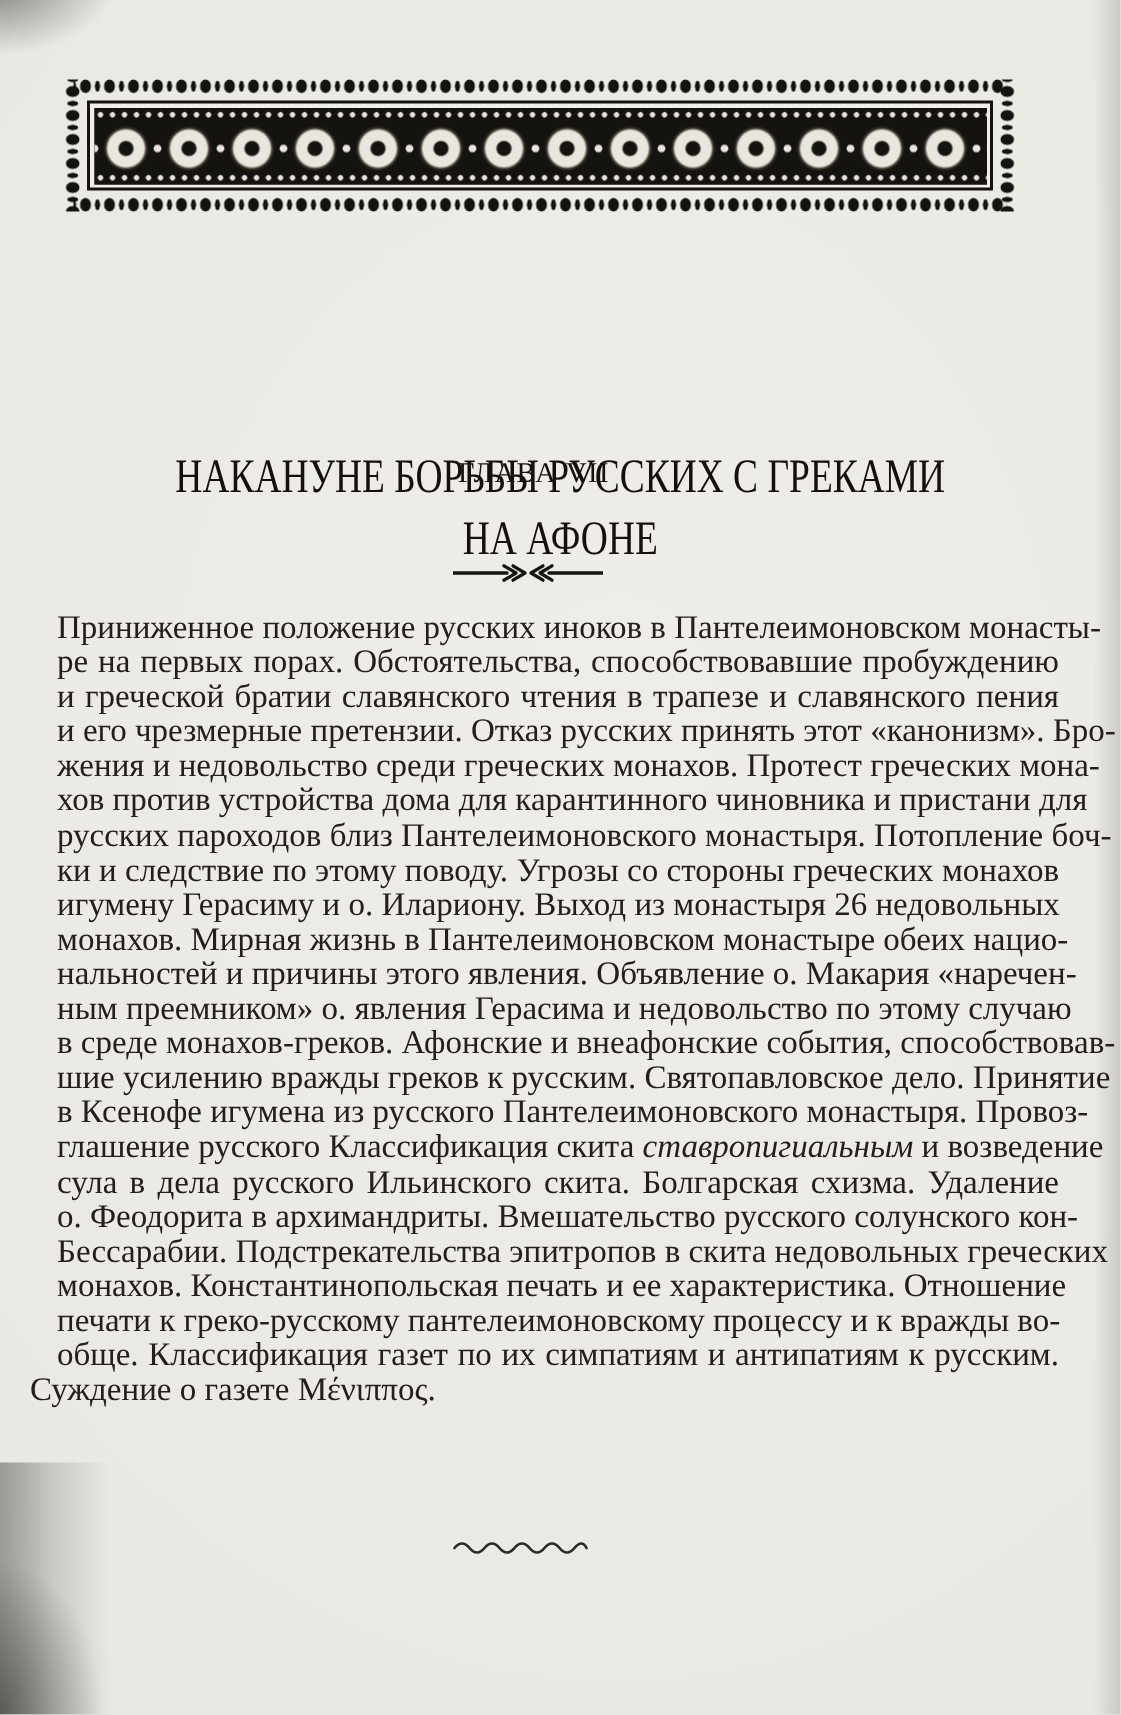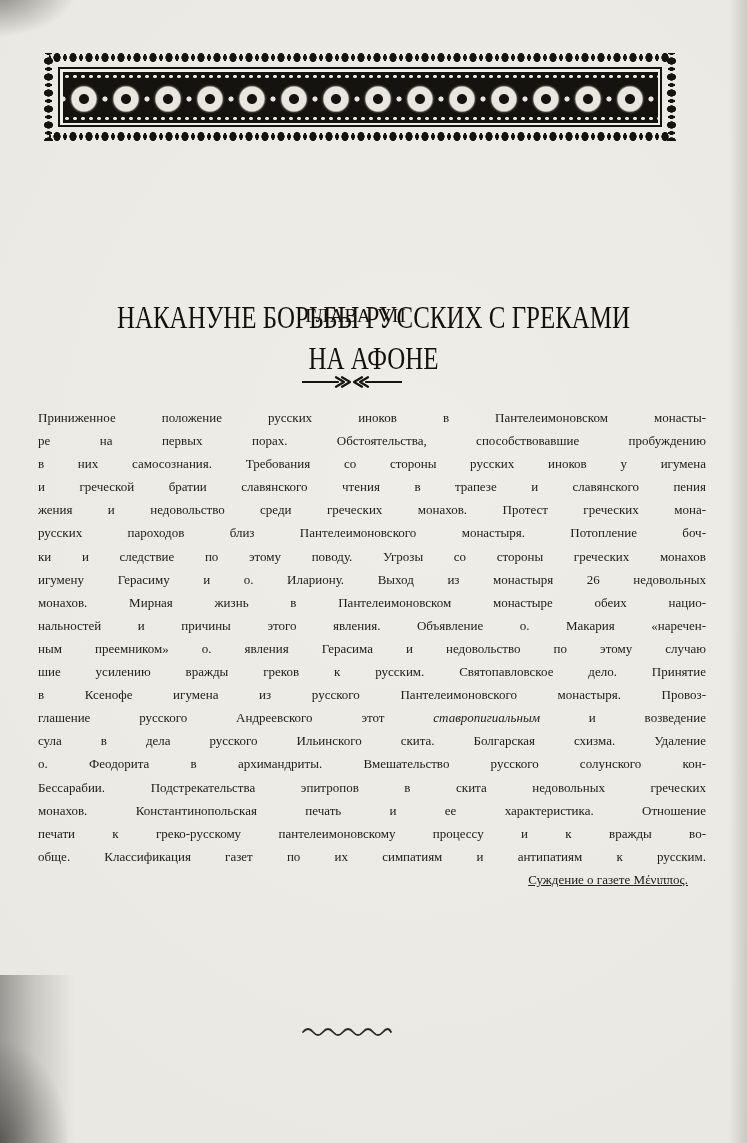--- a/index.html
+++ b/index.html
@@ -54,26 +54,26 @@
   .chapter-label{position:absolute;left:38px;width:668px;top:257px;
     text-align:center;font-size:19px;letter-spacing:1px;color:#14110c;
     transform:translateX(-16px);margin-top:48px;}
   .chapter-title{position:absolute;left:0;width:747px;top:297px;
     text-align:center;font-size:32px;line-height:41px;color:#14110c;
     transform:scaleX(0.78);transform-origin:50% 0;letter-spacing:0;}
   .divider{position:absolute;left:302px;top:374px;}
 
   
   .summary{position:absolute;left:38px;top:406px;width:668px;
-    font-size:13px;color:#23201b;}
+    font-size:22px;color:#23201b;}
   .sum-line{height:23.1px;line-height:23.1px;
     text-align:justify;text-align-last:justify;white-space:nowrap;}
   .sum-line em{font-style:italic;}
-  .closing-line{height:23.1px;line-height:23.1px;text-align:right;
-    transform:translateX(-18px);text-decoration:underline;}
+  .closing-line{height:23.1px;line-height:23.1px;text-align:left;
+    transform:translateX(-18px);}
   .flourish{position:absolute;left:300px;top:1024px;}
 </style>
 </head>
 <body>
 
 <div class="page">
 
   <div class="shadow-tl"></div>
   <div class="shadow-bl"></div>
   <div class="shadow-bl2"></div>
@@ -108,32 +108,34 @@
       <line x1="100" y1="8" x2="64" y2="8"></line>
       <polyline points="66,3.2 58,8 66,12.8"></polyline>
       <polyline points="60,3.2 52,8 60,12.8"></polyline>
     </g>
   </svg>
 
   <div class="summary">
     <div>
         <div class="sum-line"><span>Приниженное положение русских иноков в Пантелеимоновском монасты-</span></div>
         <div class="sum-line"><span>ре на первых порах. Обстоятельства, способствовавшие пробуждению</span></div>
-        <div class="sum-line"><span>в них самосознания. Требования со стороны русских иноков у игумена</span></div>
         <div class="sum-line"><span>и греческой братии славянского чтения в трапезе и славянского пения</span></div>
+        <div class="sum-line"><span>и его чрезмерные претензии. Отказ русских принять этот «канонизм». Бро-</span></div>
         <div class="sum-line"><span>жения и недовольство среди греческих монахов. Протест греческих мона-</span></div>
+        <div class="sum-line"><span>хов против устройства дома для карантинного чиновника и пристани для</span></div>
         <div class="sum-line"><span>русских пароходов близ Пантелеимоновского монастыря. Потопление боч-</span></div>
         <div class="sum-line"><span>ки и следствие по этому поводу. Угрозы со стороны греческих монахов</span></div>
         <div class="sum-line"><span>игумену Герасиму и о. Илариону. Выход из монастыря 26 недовольных</span></div>
         <div class="sum-line"><span>монахов. Мирная жизнь в Пантелеимоновском монастыре обеих нацио-</span></div>
         <div class="sum-line"><span>нальностей и причины этого явления. Объявление о. Макария «наречен-</span></div>
         <div class="sum-line"><span>ным преемником» о. явления Герасима и недовольство по этому случаю</span></div>
+        <div class="sum-line"><span>в среде монахов-греков. Афонские и внеафонские события, способствовав-</span></div>
         <div class="sum-line"><span>шие усилению вражды греков к русским. Святопавловское дело. Принятие</span></div>
         <div class="sum-line"><span>в Ксенофе игумена из русского Пантелеимоновского монастыря. Провоз-</span></div>
-        <div class="sum-line"><span>глашение русского Андреевского этот </span><em>ставропигиальным</em><span> и возведение</span></div>
+        <div class="sum-line"><span>глашение русского Классификация скита </span><em>ставропигиальным</em><span> и возведение</span></div>
         <div class="sum-line"><span>сула в дела русского Ильинского скита. Болгарская схизма. Удаление</span></div>
         <div class="sum-line"><span>о. Феодорита в архимандриты. Вмешательство русского солунского кон-</span></div>
         <div class="sum-line"><span>Бессарабии. Подстрекательства эпитропов в скита недовольных греческих</span></div>
         <div class="sum-line"><span>монахов. Константинопольская печать и ее характеристика. Отношение</span></div>
         <div class="sum-line"><span>печати к греко-русскому пантелеимоновскому процессу и к вражды во-</span></div>
         <div class="sum-line"><span>обще. Классификация газет по их симпатиям и антипатиям к русским.</span></div>
       </div>
     <div class="closing-line">Суждение о газете Μένιππος.</div>
   </div>
 

